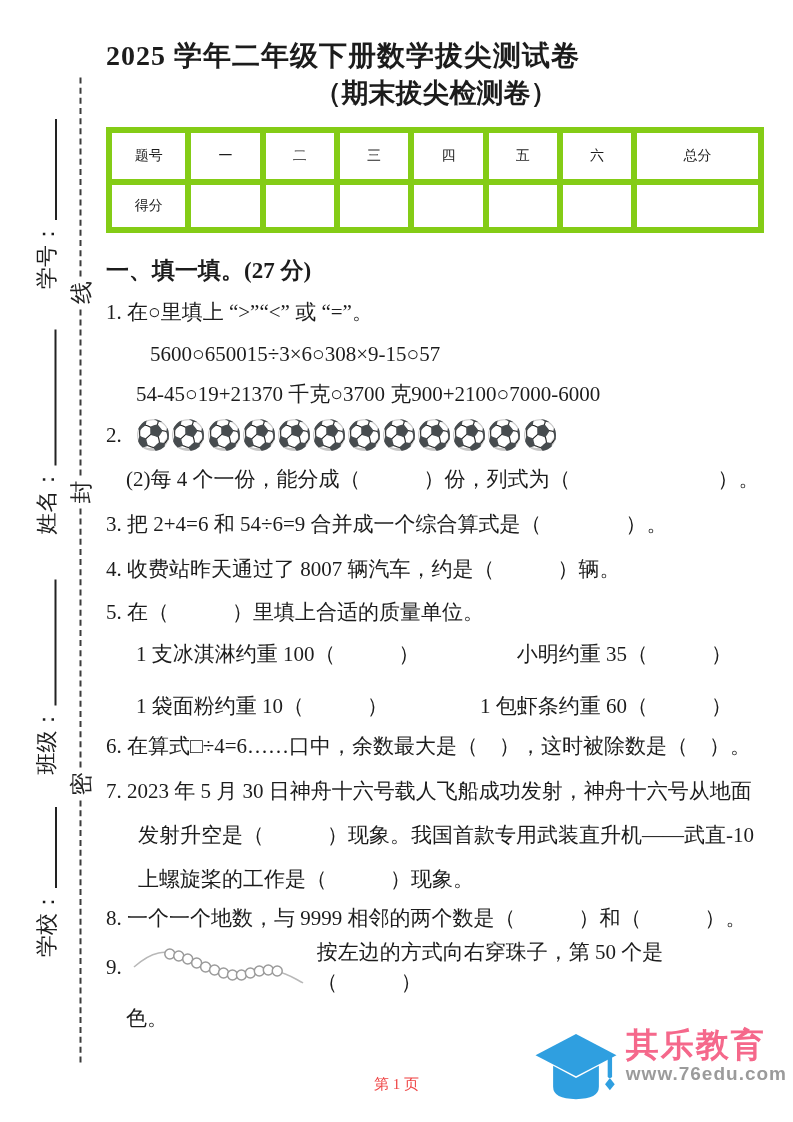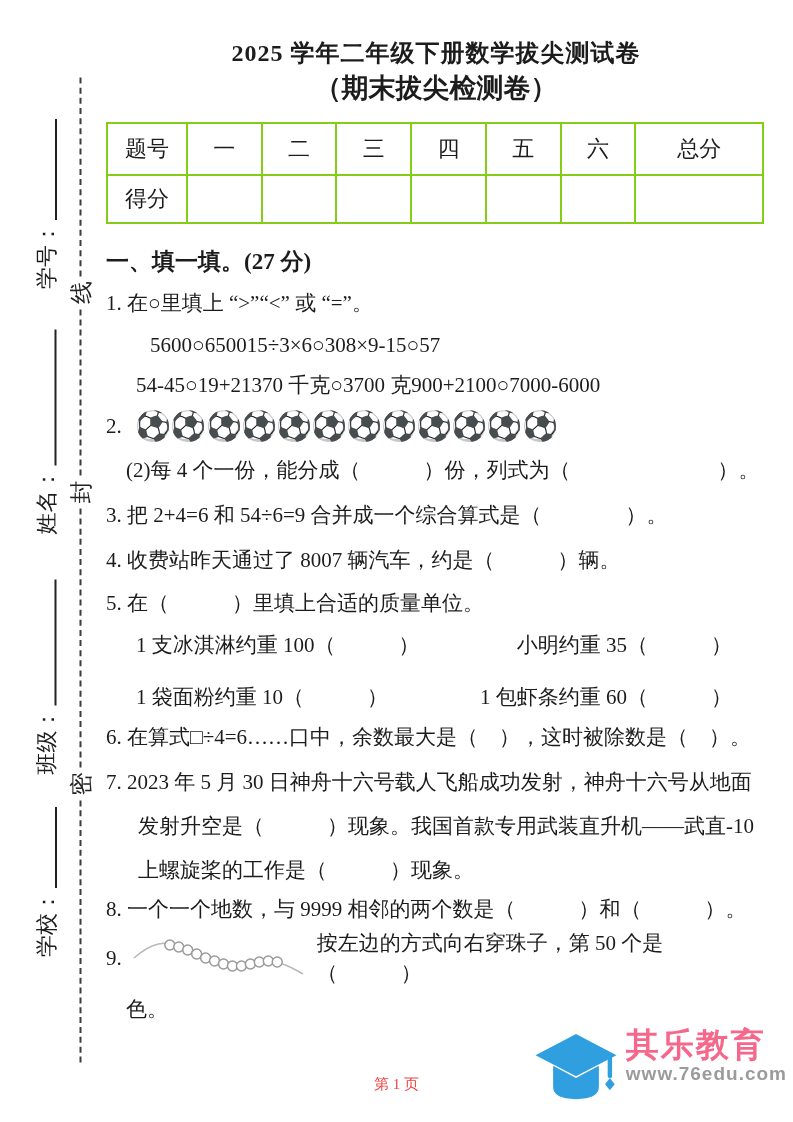--- a/index.html
+++ b/index.html
@@ -44,42 +44,41 @@
     height:0;
     border-top:2px dashed #3c3c3c;
   }
   .sealline .sealchar { padding:0 5px; color:#222; }
 
   
   .content { position:absolute; left:106px; top:0; width:660px; }
 
   .title {
     margin-top:38px;
-    text-align:center;
-    font-size:24px;
+    font-size:28px;
     font-weight:bold;
     letter-spacing:1px;
     line-height:1.25;
   }
   .subtitle {
     margin-top:2px;
     text-align:center;
     font-size:27px;
     font-weight:bold;
   }
 
   table.score {
     margin-top:16px;
     width:658px;
     border-collapse:collapse;
   }
   table.score td {
-    border:2px solid #84cc16;
+    border:6px solid #84cc16;
     text-align:center;
-    font-size:22px;
+    font-size:14px;
   }
   table.score tr:first-child td { height:52px; }
   table.score tr:last-child td { height:48px; }
   td.c-label { width:80px; }
   td.c-num   { width:75px; }
   td.c-total { width:128px;margin-left:32px; }
 
   .sec-heading {
     margin-top:22px;
     font-size:23px;

